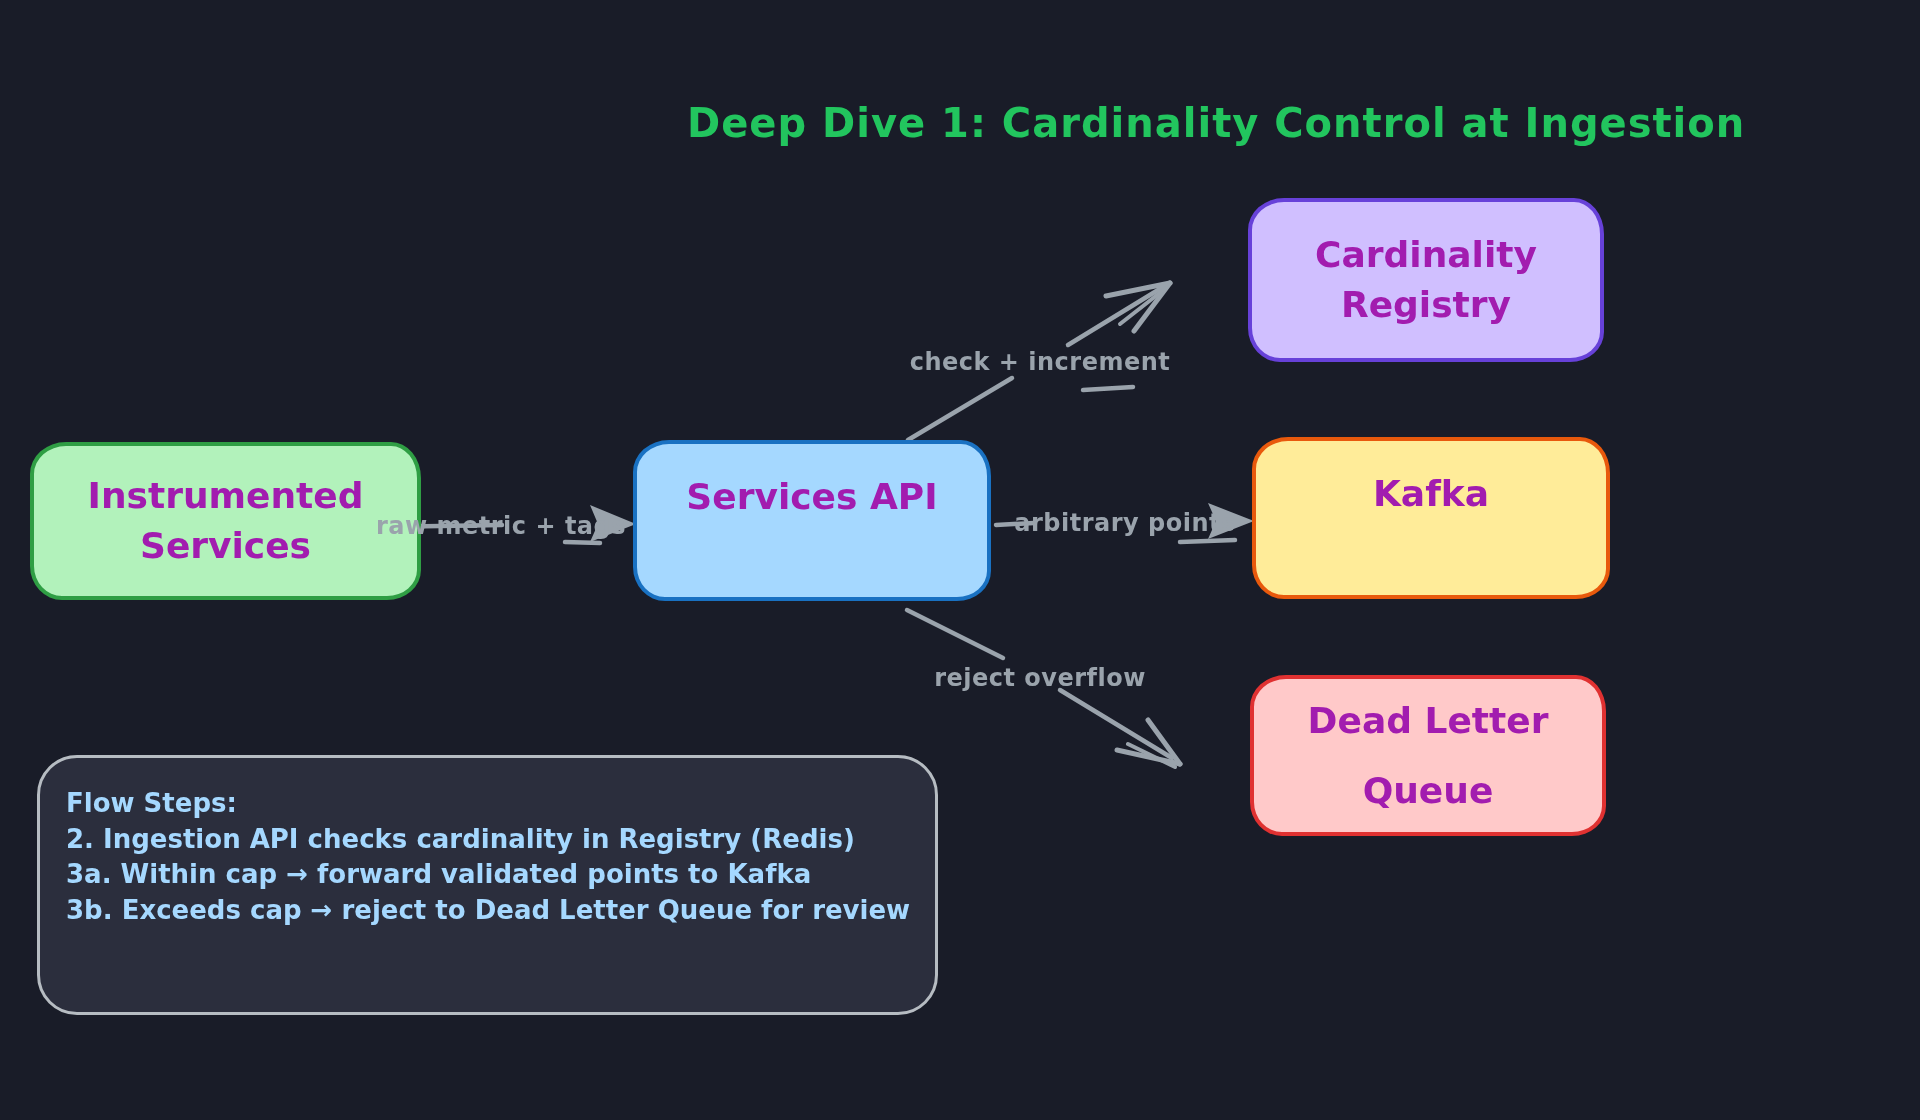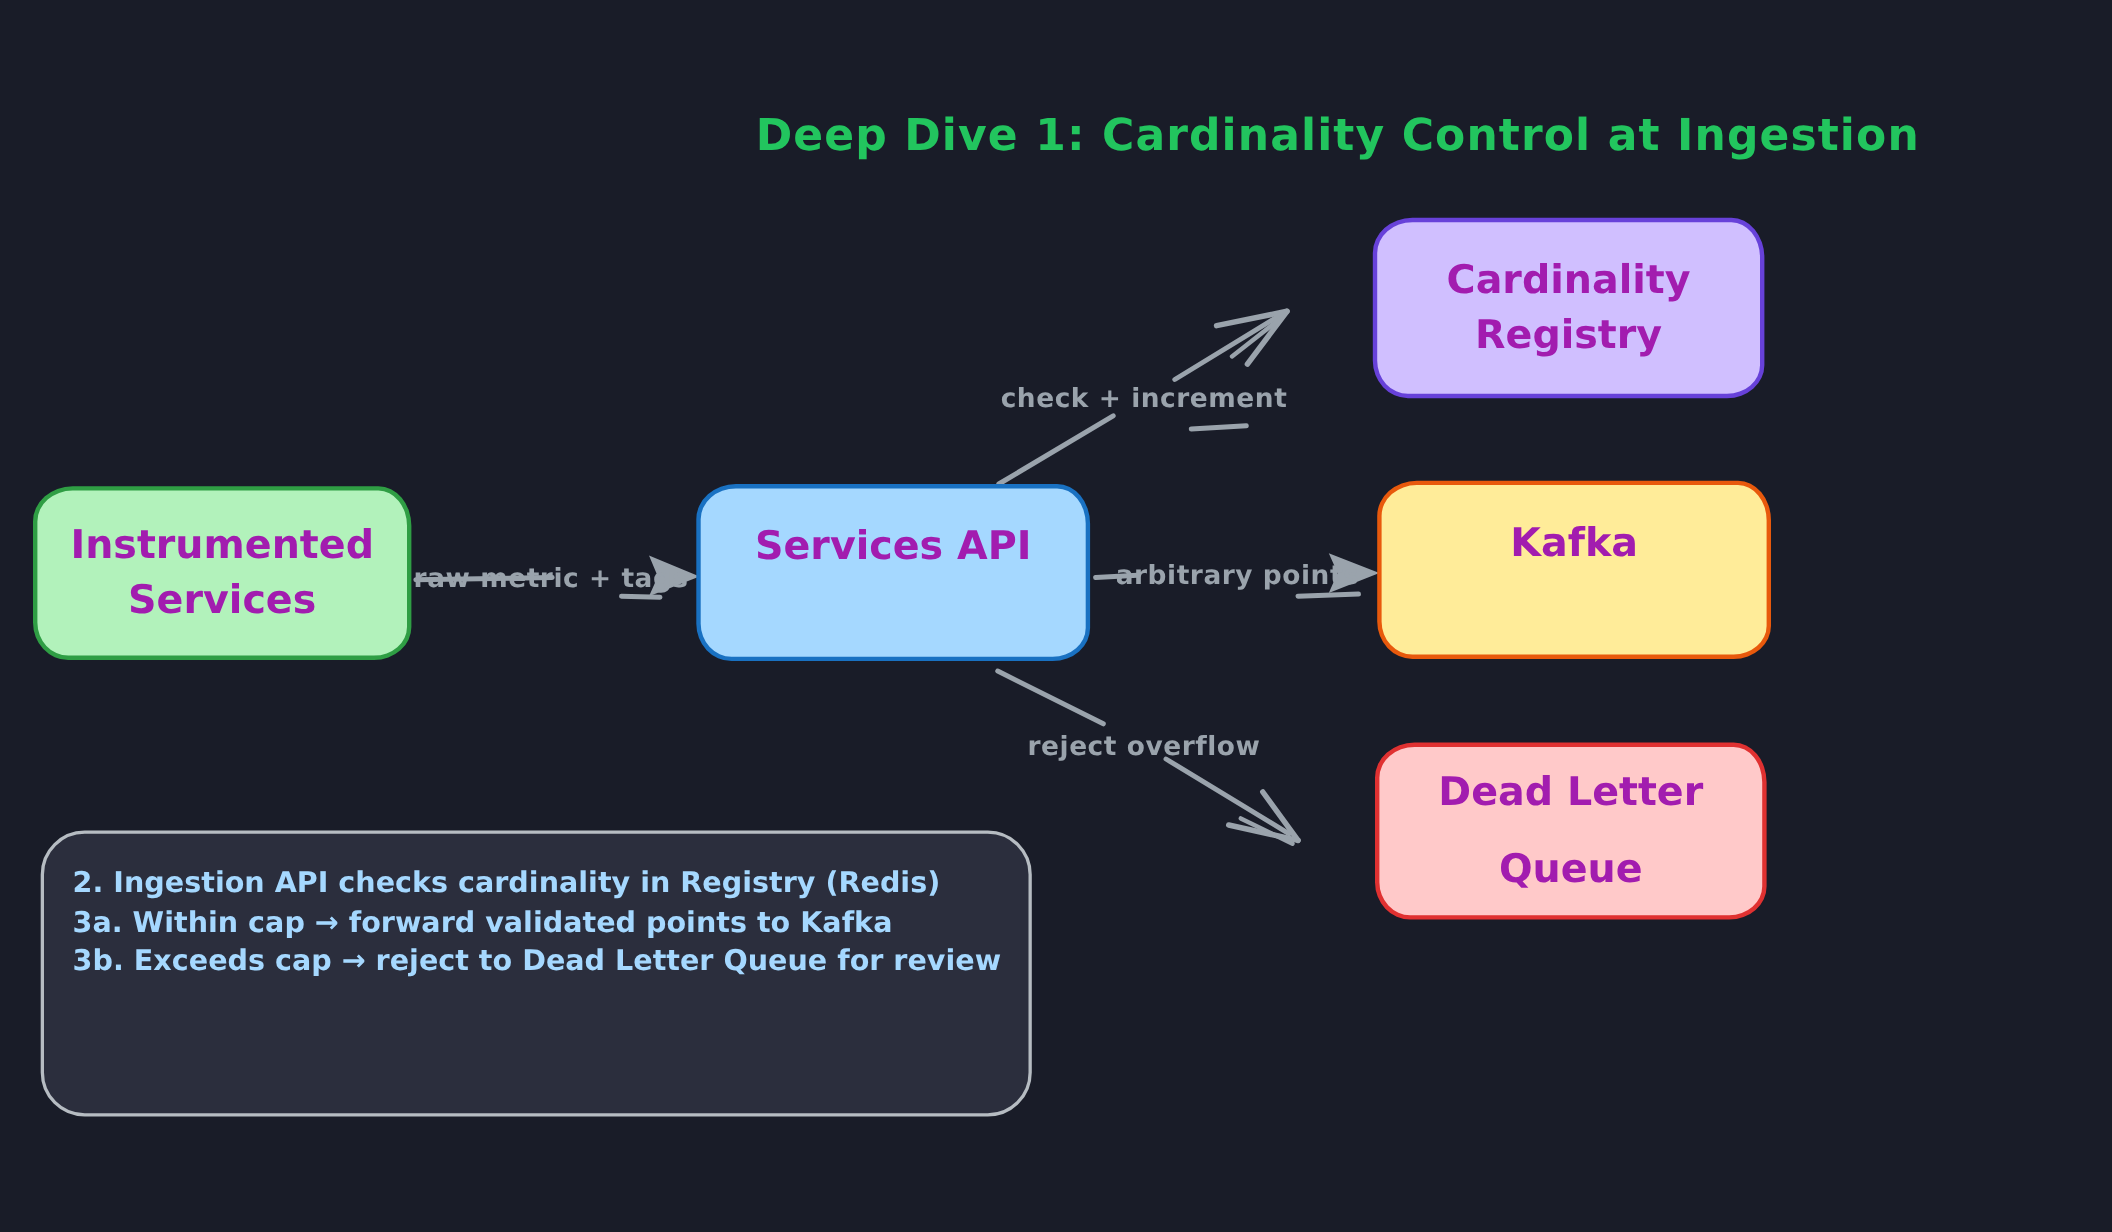--- a/index.html
+++ b/index.html
@@ -26,21 +26,21 @@
     font-size:36px;font-weight:bold;color:#a21caf;line-height:50px;
     text-align:center;white-space:nowrap;
   }
   .node.single{padding-bottom:48px;}
   .node-green {background:#b2f2bb;border-color:#2f9e44;}
   .node-blue  {background:#a5d8ff;border-color:#1971c2;}
   .node-purple{background:#d0bfff;border-color:#6741d9;}
   .node-yellow{background:#ffec99;border-color:#e8590c;}
   .node-pink  {background:#ffc9c9;border-color:#e03131;}
 
-  #node-instrumented{left:30px; top:442px;width:344px;height:158px;}
+  #node-instrumented{left:30px; top:442px;width:391px;height:158px;}
   #node-ingestion   {left:633px;top:440px;width:358px;height:161px;}
   #node-registry    {left:1248px;top:198px;width:356px;height:164px;}
   #node-kafka       {left:1252px;top:437px;width:358px;height:162px;}
   #node-dlq         {left:1250px;top:675px;width:356px;height:161px;gap:20px;}
 
   .edge-label{
     position:absolute;transform:translate(-50%,-50%);
     color:#9aa3ac;font-size:24px;font-weight:600;
     white-space:nowrap;letter-spacing:0.5px;
   }
@@ -119,18 +119,19 @@
     <span>Dead Letter</span>
     <span>Queue</span>
   </div>
 
   <div class="edge-label" id="label-raw">raw metric + tags</div>
   <div class="edge-label" id="label-check">check + increment</div>
   <div class="edge-label" id="label-validated">arbitrary points</div>
   <div class="edge-label" id="label-reject">reject overflow</div>
 
   <div class="flowbox">
+    <div>Flow Steps:</div>
     <div>2. Ingestion API checks cardinality in Registry (Redis)</div>
     <div>3a. Within cap → forward validated points to Kafka</div>
     <div>3b. Exceeds cap → reject to Dead Letter Queue for review</div>
   </div>
 
 </div>
 
 </body></html>

